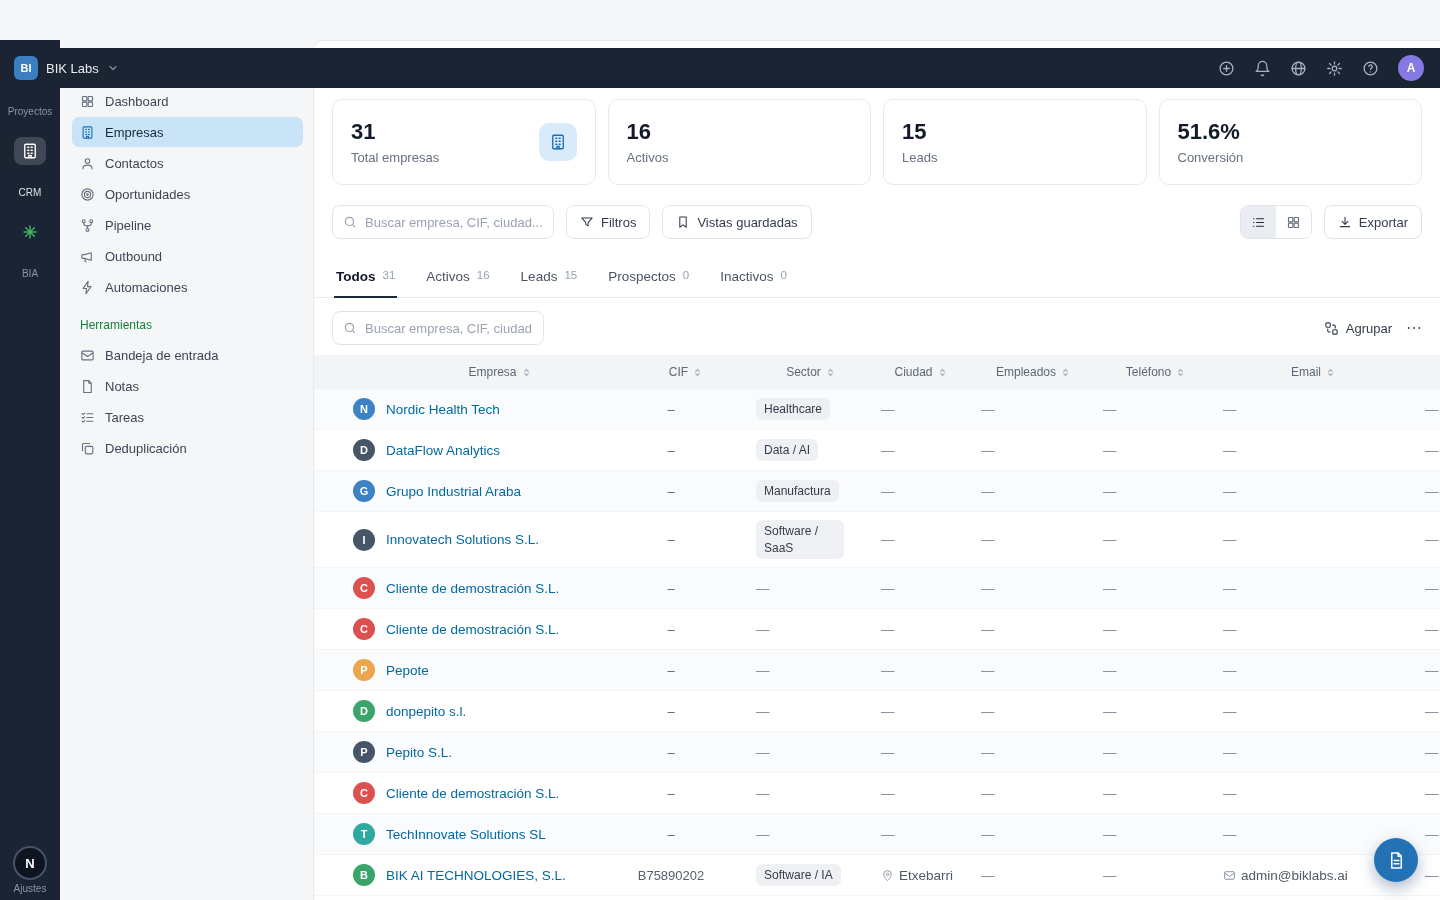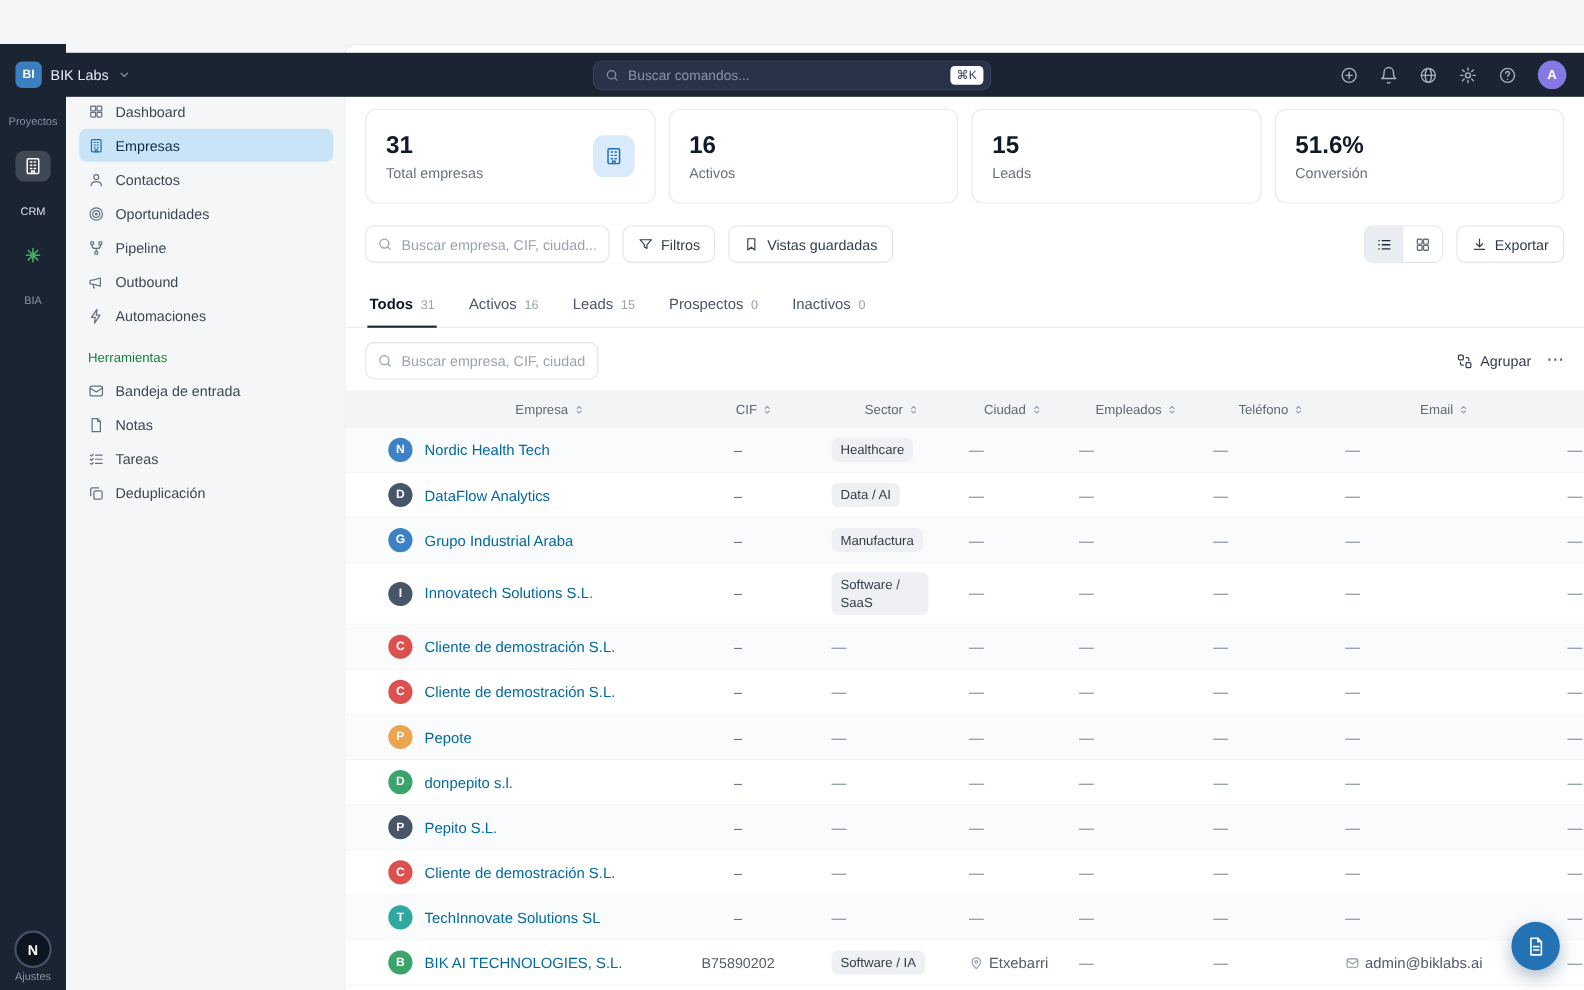--- a/index.html
+++ b/index.html
@@ -61,21 +61,21 @@
   .search-box input::placeholder { color:#9aa3b2; }
   .sb-w1 { width:222px; }
   .sb-w2 { width:212px; }
   .btn-ghost { display:flex; align-items:center; gap:7px; background:#fff; border:1px solid #e0e4e9; border-radius:8px; height:34px; padding:0 13px; font-size:13px; color:#333d4c; font-family:inherit; cursor:pointer; }
   .toolbar-right { margin-left:auto; display:flex; align-items:center; gap:12px; }
   .seg { display:flex; border:1px solid #e0e4e9; border-radius:8px; overflow:hidden; height:34px; background:#fff; }
   .seg-btn { width:35px; display:grid; place-items:center; color:#66707f; background:#fff; border:0; cursor:pointer; }
   .seg-btn.active { background:#e9edf1; color:#1d2939; }
 
   .tabs { display:flex; gap:27px; padding:0 20px; border-bottom:1px solid #e8eaee; margin-top:26px; }
-  .tab { display:flex; align-items:flex-end; gap:7px; padding:4px 2px 13px; font-size:13.5px; color:#4a5568; position:relative; cursor:pointer; }
+  .tab { display:flex; align-items:flex-start; gap:7px; padding:4px 2px 13px; font-size:13.5px; color:#4a5568; position:relative; cursor:pointer; }
   .tab.active { color:#101828; font-weight:600; }
   .tab.active::after { content:""; position:absolute; left:0; right:0; bottom:-1px; height:2px; background:#1d2939; }
   .tab-count { font-size:11.5px; color:#98a1b0; font-weight:400; }
 
   .list-row { display:flex; justify-content:space-between; align-items:center; padding:13px 18px 10px; }
   .lr-right { display:flex; align-items:center; gap:14px; }
   .group-btn { display:flex; align-items:center; gap:7px; border:0; background:transparent; font-size:13px; color:#333d4c; font-family:inherit; cursor:pointer; }
   .more-btn { border:0; background:transparent; color:#4a5568; font-size:16px; cursor:pointer; line-height:1; }
 
   
@@ -115,30 +115,20 @@
 <header class="topbar">
   <div class="tb-left">
     <span class="ws-badge">BI</span>
     <span class="ws-name">BIK Labs</span>
     <span class="chev">
       <svg width="12" height="12" viewBox="0 0 24 24" fill="none" stroke="currentColor" stroke-width="2.2" stroke-linecap="round" stroke-linejoin="round">
           <path d="M6 9l6 6 6-6"></path>
         </svg>
     </span>
   </div>
-  <div class="cmd-search">
-    <span>
-      <svg width="13" height="13" viewBox="0 0 24 24" fill="none" stroke="currentColor" stroke-width="2" stroke-linecap="round">
-          <circle cx="11" cy="11" r="7"></circle>
-          <path d="M20 20l-3.5-3.5"></path>
-        </svg>
-    </span>
-    <input placeholder="Buscar comandos..." style="">
-    <span class="kbd">⌘K</span>
-  </div>
   <div class="top-icons">
     <span class="icbtn">
       <svg width="17" height="17" viewBox="0 0 24 24" fill="none" stroke="currentColor" stroke-width="1.8" stroke-linecap="round">
           <circle cx="12" cy="12" r="9"></circle>
           <path d="M12 8v8M8 12h8"></path>
         </svg>
     </span>
     <span class="icbtn">
       <svg width="17" height="17" viewBox="0 0 24 24" fill="none" stroke="currentColor" stroke-width="1.8" stroke-linecap="round" stroke-linejoin="round">
           <path d="M18 8a6 6 0 00-12 0c0 7-3 8-3 8h18s-3-1-3-8"></path>

